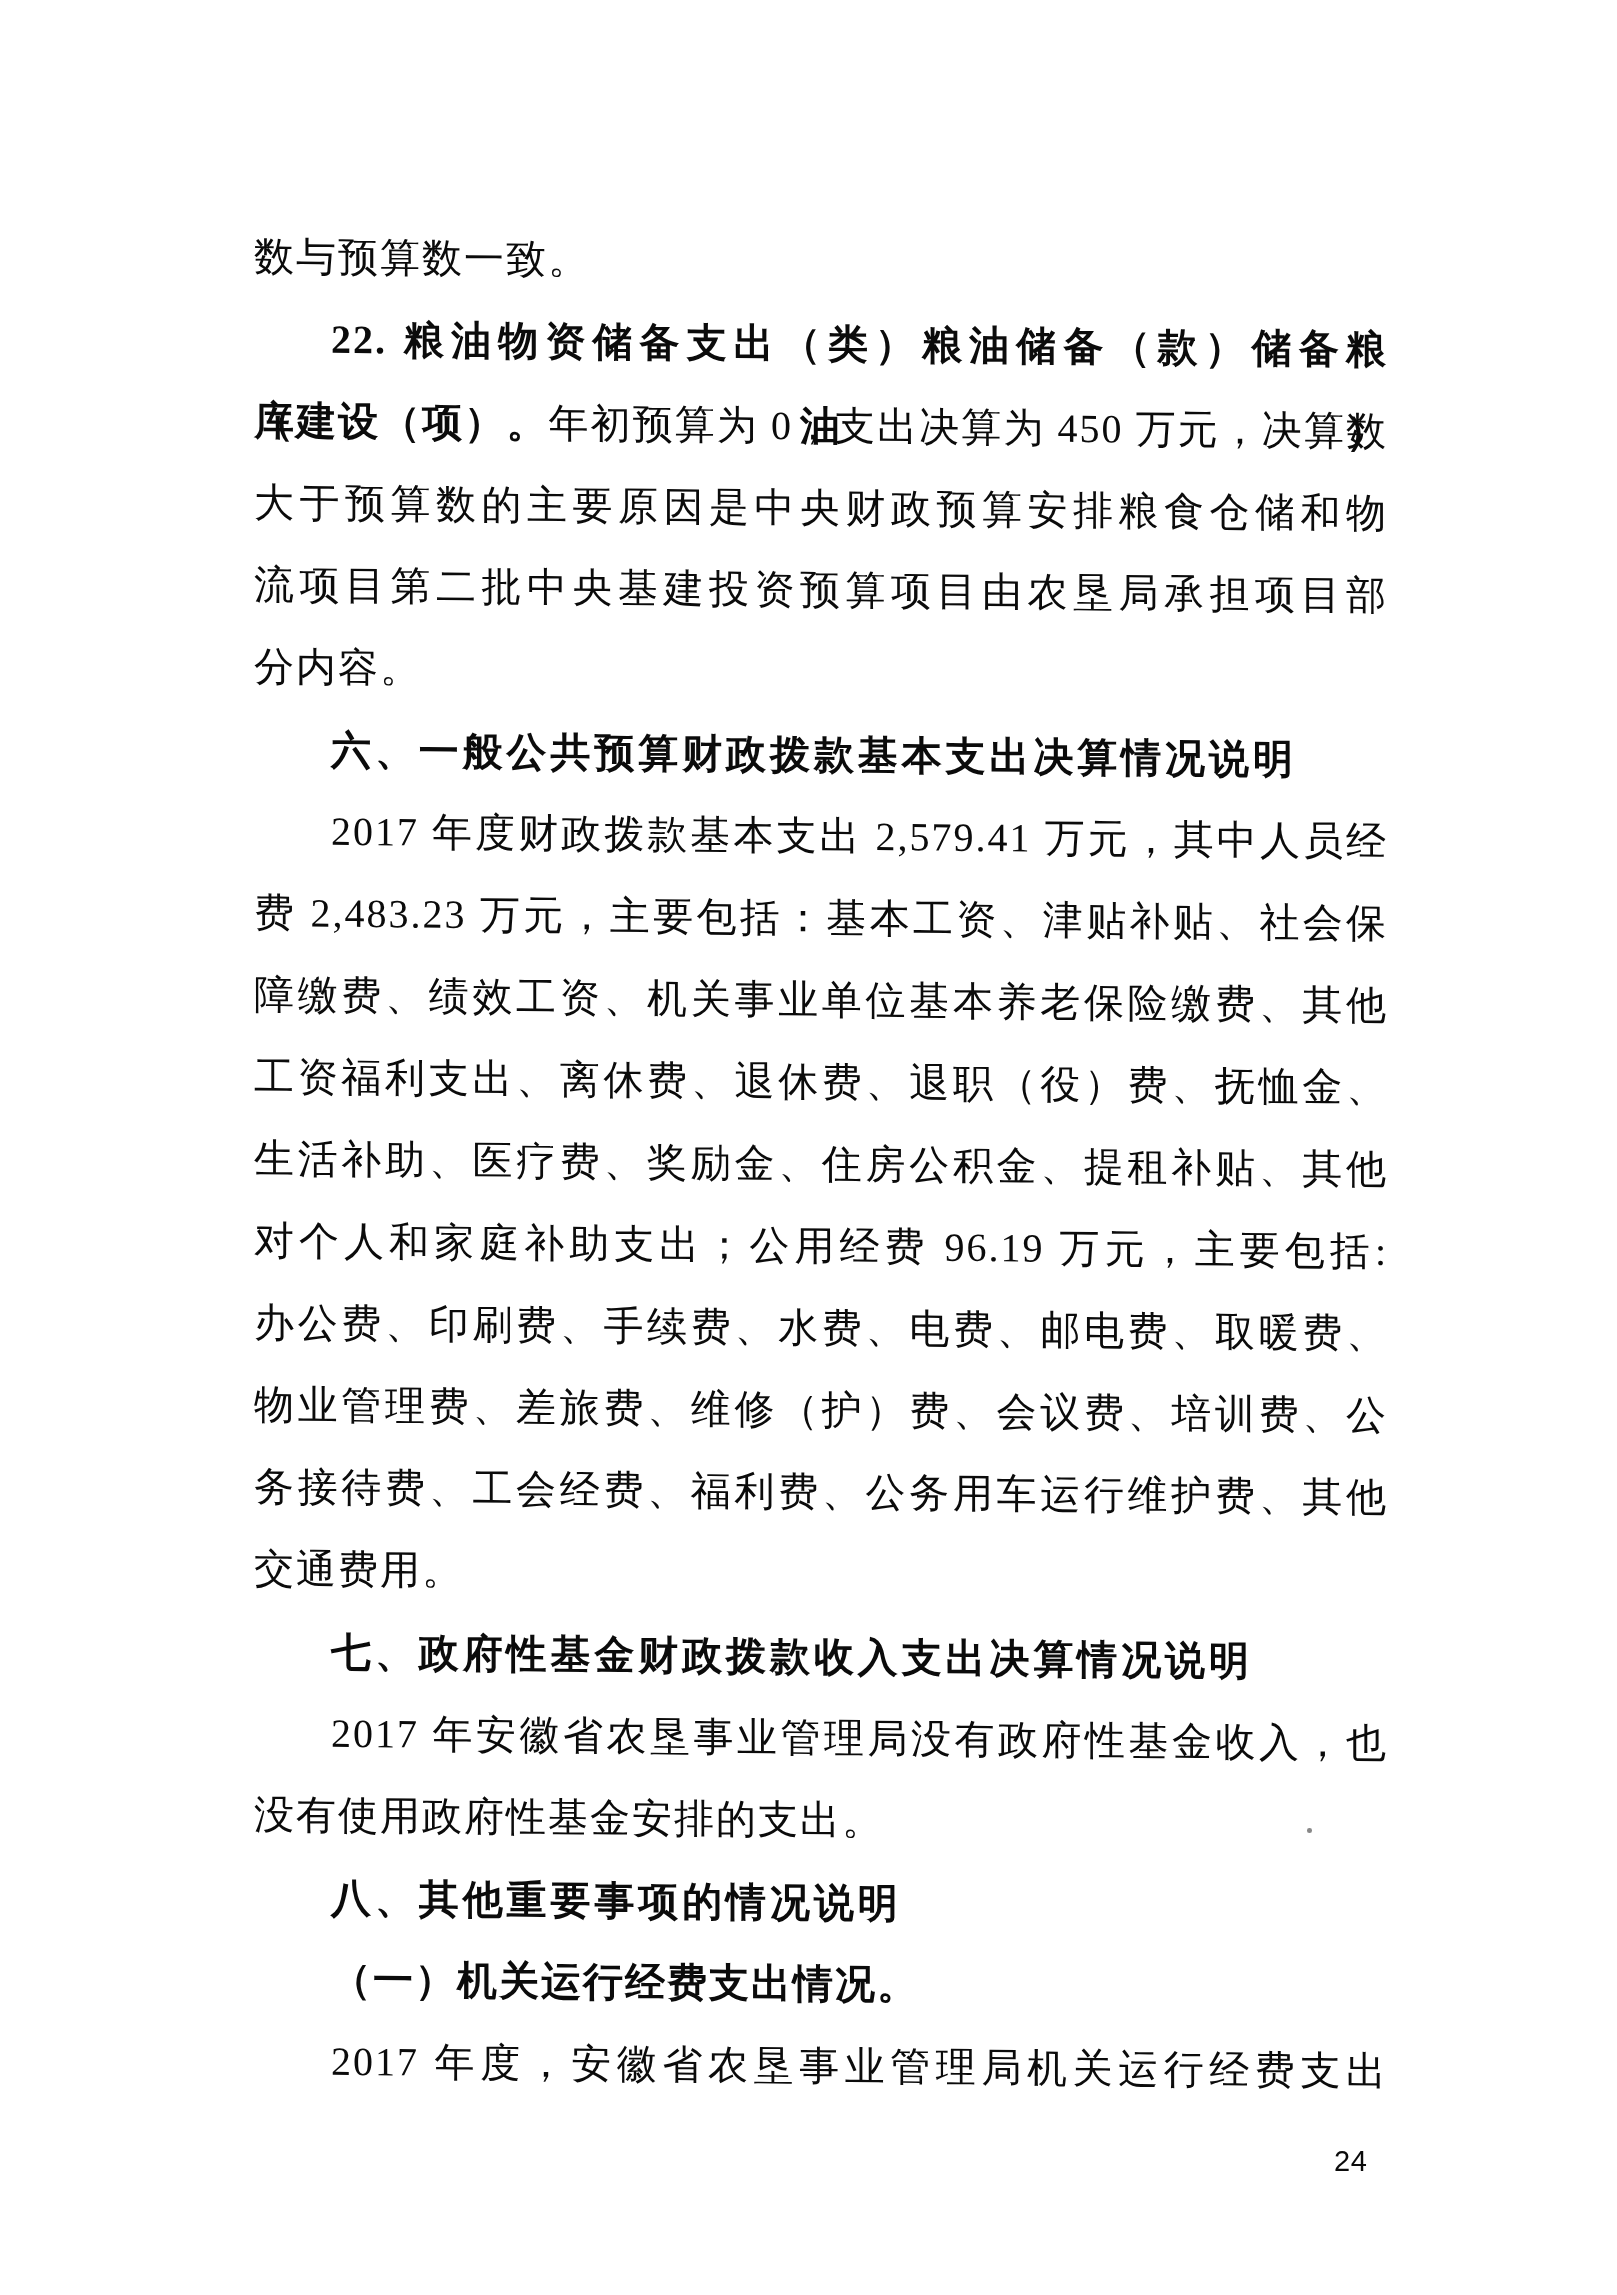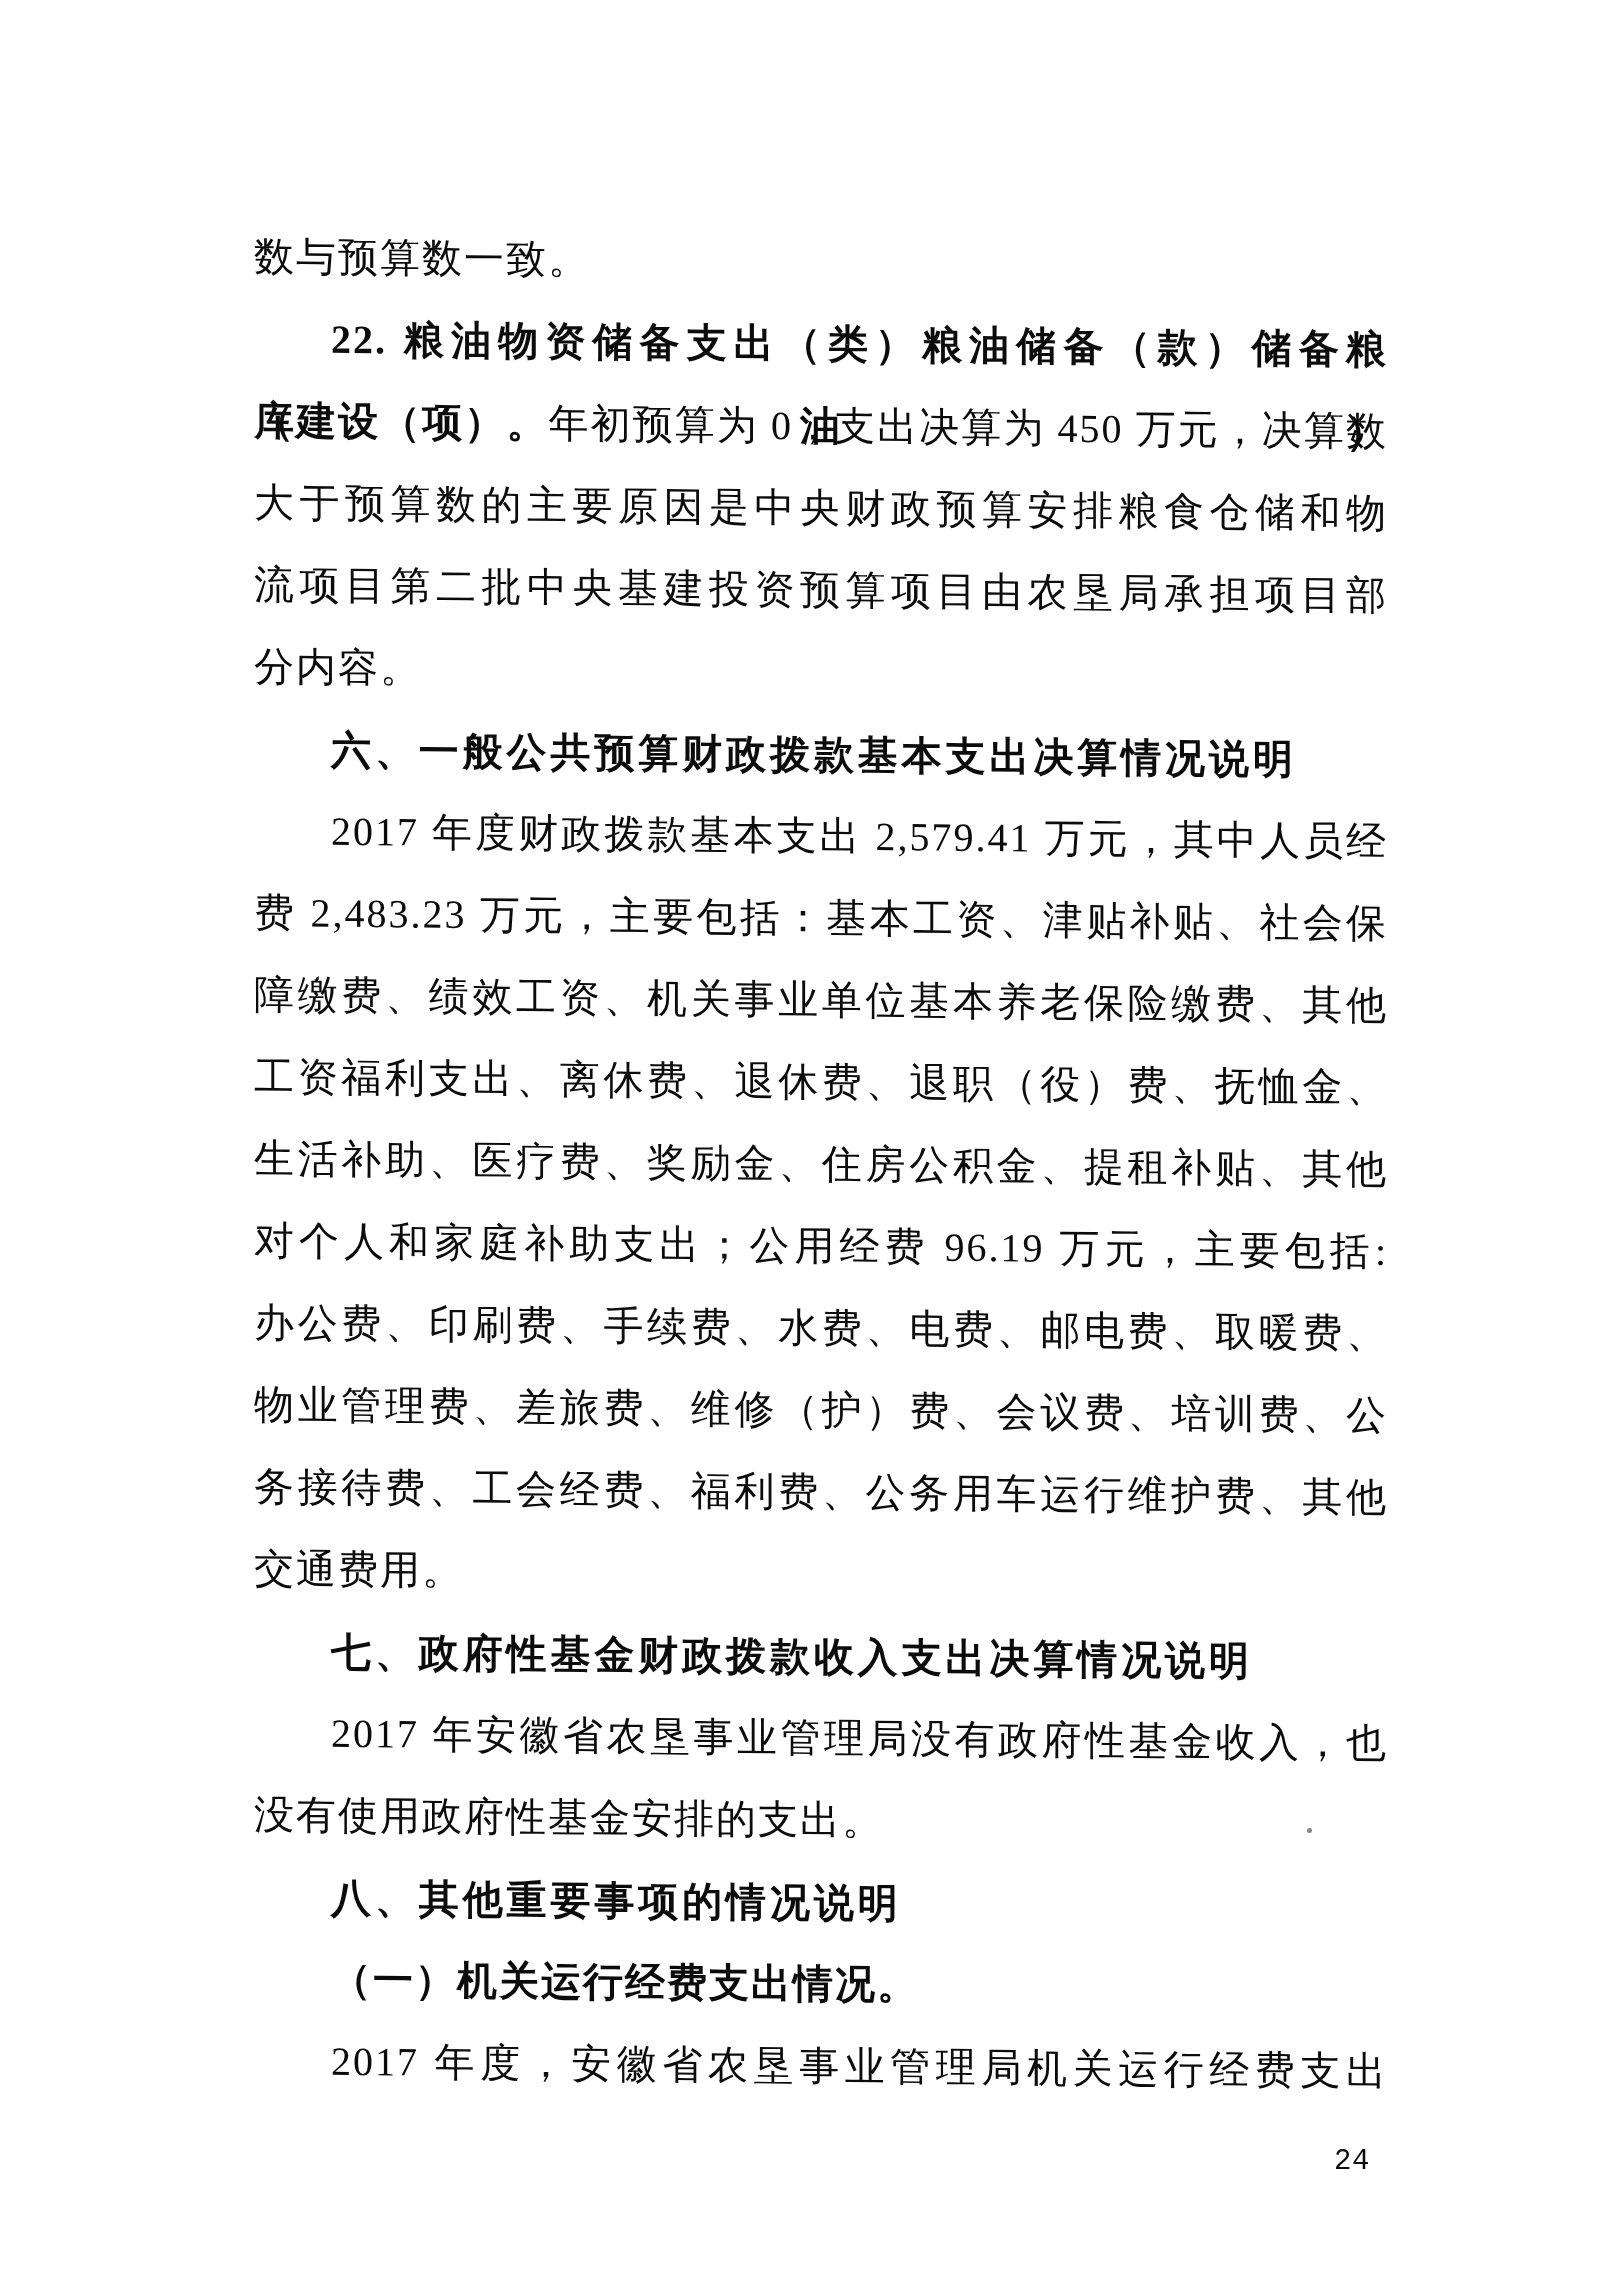--- a/index.html
+++ b/index.html
@@ -39,21 +39,21 @@
     font-family:"Liberation Sans","DejaVu Sans",sans-serif;
     font-weight:700;
     letter-spacing:3.9px;
   }
   
   .b{font-weight:700;}
   .page-number{
     position:absolute;
     left:1334px;top:2145px;
     font-size:29px;
-    font-family:Liberation Mono, monospace;
+    font-family:Liberation Sans, sans-serif;
     color:#0b0b0b;
     letter-spacing:0.7px;
   }
   .speck{
     position:absolute;
     left:1307px;top:1828px;
     width:4.6px;height:4.6px;
     background:#555;
     border-radius:50%;
     opacity:.7;

